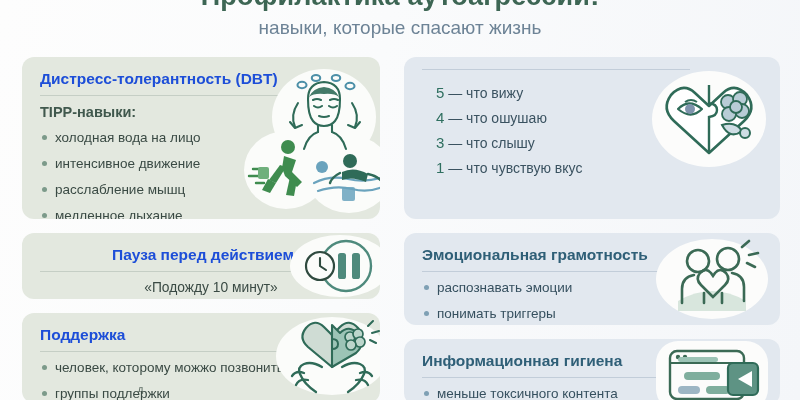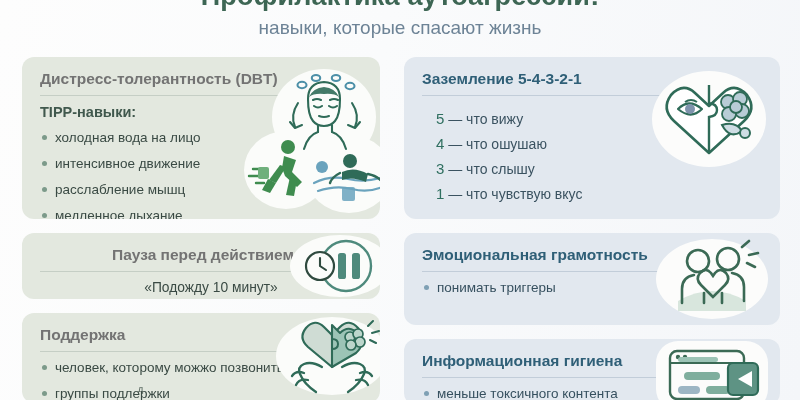--- a/index.html
+++ b/index.html
@@ -77,21 +77,21 @@
     padding: 12px 14px 12px 18px;
   }
 
   .card-title {
     font-size: 15.5px;
     font-weight: bold;
     margin: 0 0 6px 0;
     line-height: 20px;
     white-space: nowrap;
   }
-  .card-left .card-title  { color: #737373; }
+  .card-left .card-title  { color: #1d4ed8; }
   .card-right .card-title { color: #2f5f77; }
 
   .rule {
     height: 1px;
     width: 78%;
     margin: 0 0 7px 0;
     background: rgba(120,140,130,0.28);
   }
   .card-right .rule { background: rgba(110,135,160,0.28); }
 
@@ -333,21 +333,20 @@
           </g>
         </svg>
       </div>
     </div>
   </div>
 
   <div class="col col-right">
 
     <div class="card card-right" style="height:162px;">
       <div class="card-body">
-        <div class="card-title">Заземление 5-4-3-2-1</div>
         <div class="rule"></div>
         <ul class="numlist">
           <li>
             <span class="num">5</span>
             <span>— что вижу</span>
           </li>
           <li>
             <span class="num">4</span>
             <span>— что ошушаю</span>
           </li>
@@ -389,20 +388,21 @@
           </g>
         </svg>
       </div>
     </div>
 
     <div class="card card-right" style="height:92px;">
       <div class="card-body">
         <div class="card-title">Эмоциональная грамотность</div>
         <div class="rule"></div>
         <ul class="bullets">
+          <li>распознавать эмоции</li>
           <li>понимать триггеры</li>
 
         </ul>
       </div>
 
       <div class="art" style="left:250px; top:6px; width:118px; height:82px;">
         <div class="blob" style="left:2px; top:0px; width:112px; height:80px; background:#fcfcfb;"></div>
         <svg width="118" height="82" viewBox="0 0 118 82" style="position:absolute;left:0;top:0;">
           <path d="M24 62 q34 -20 68 0 l0 10 l-68 0 Z" fill="#d8e6dd"></path>
           <g fill="none" stroke="#3b6a55" stroke-width="2.6" stroke-linecap="round">

